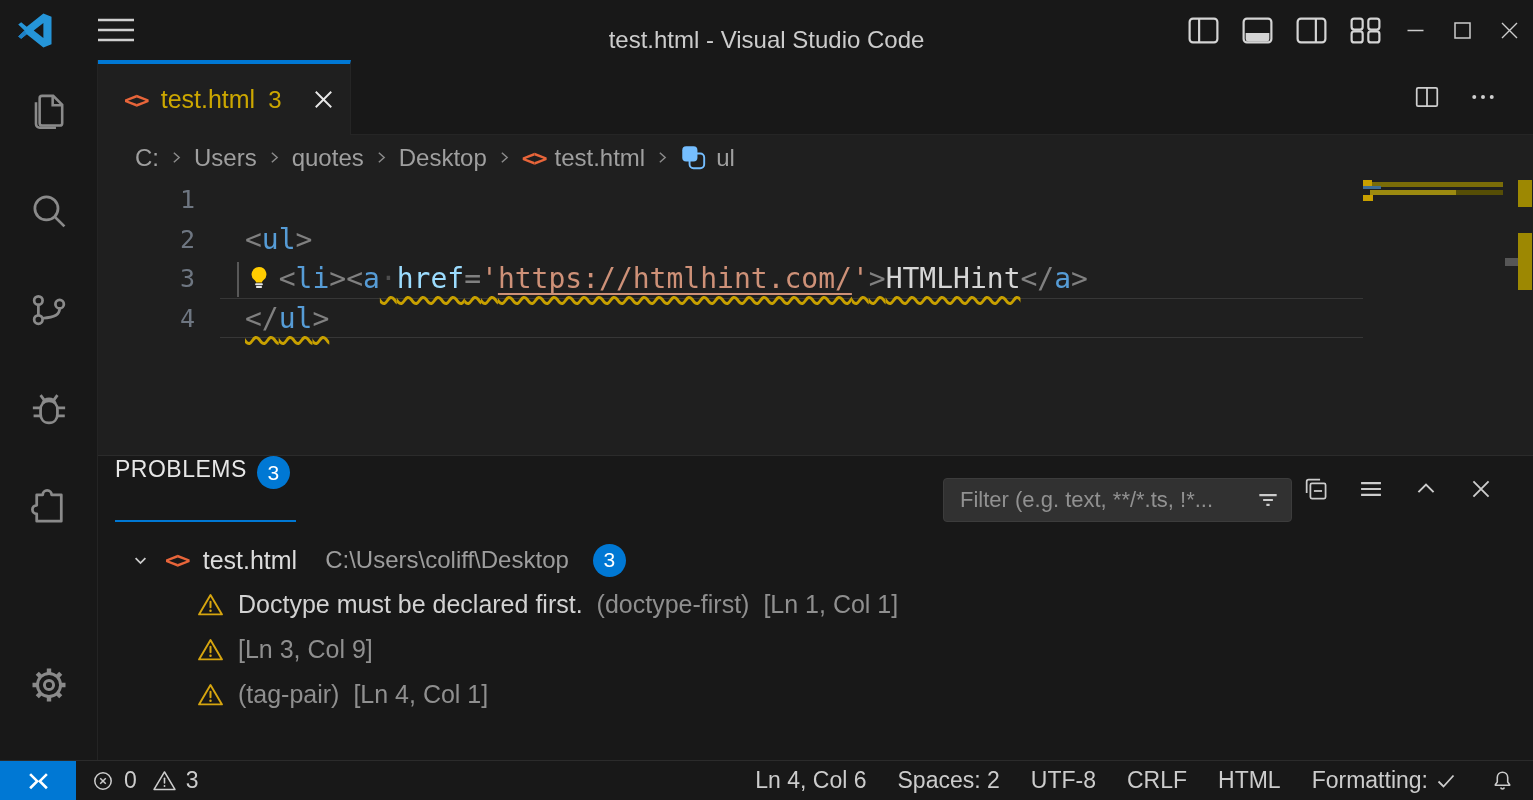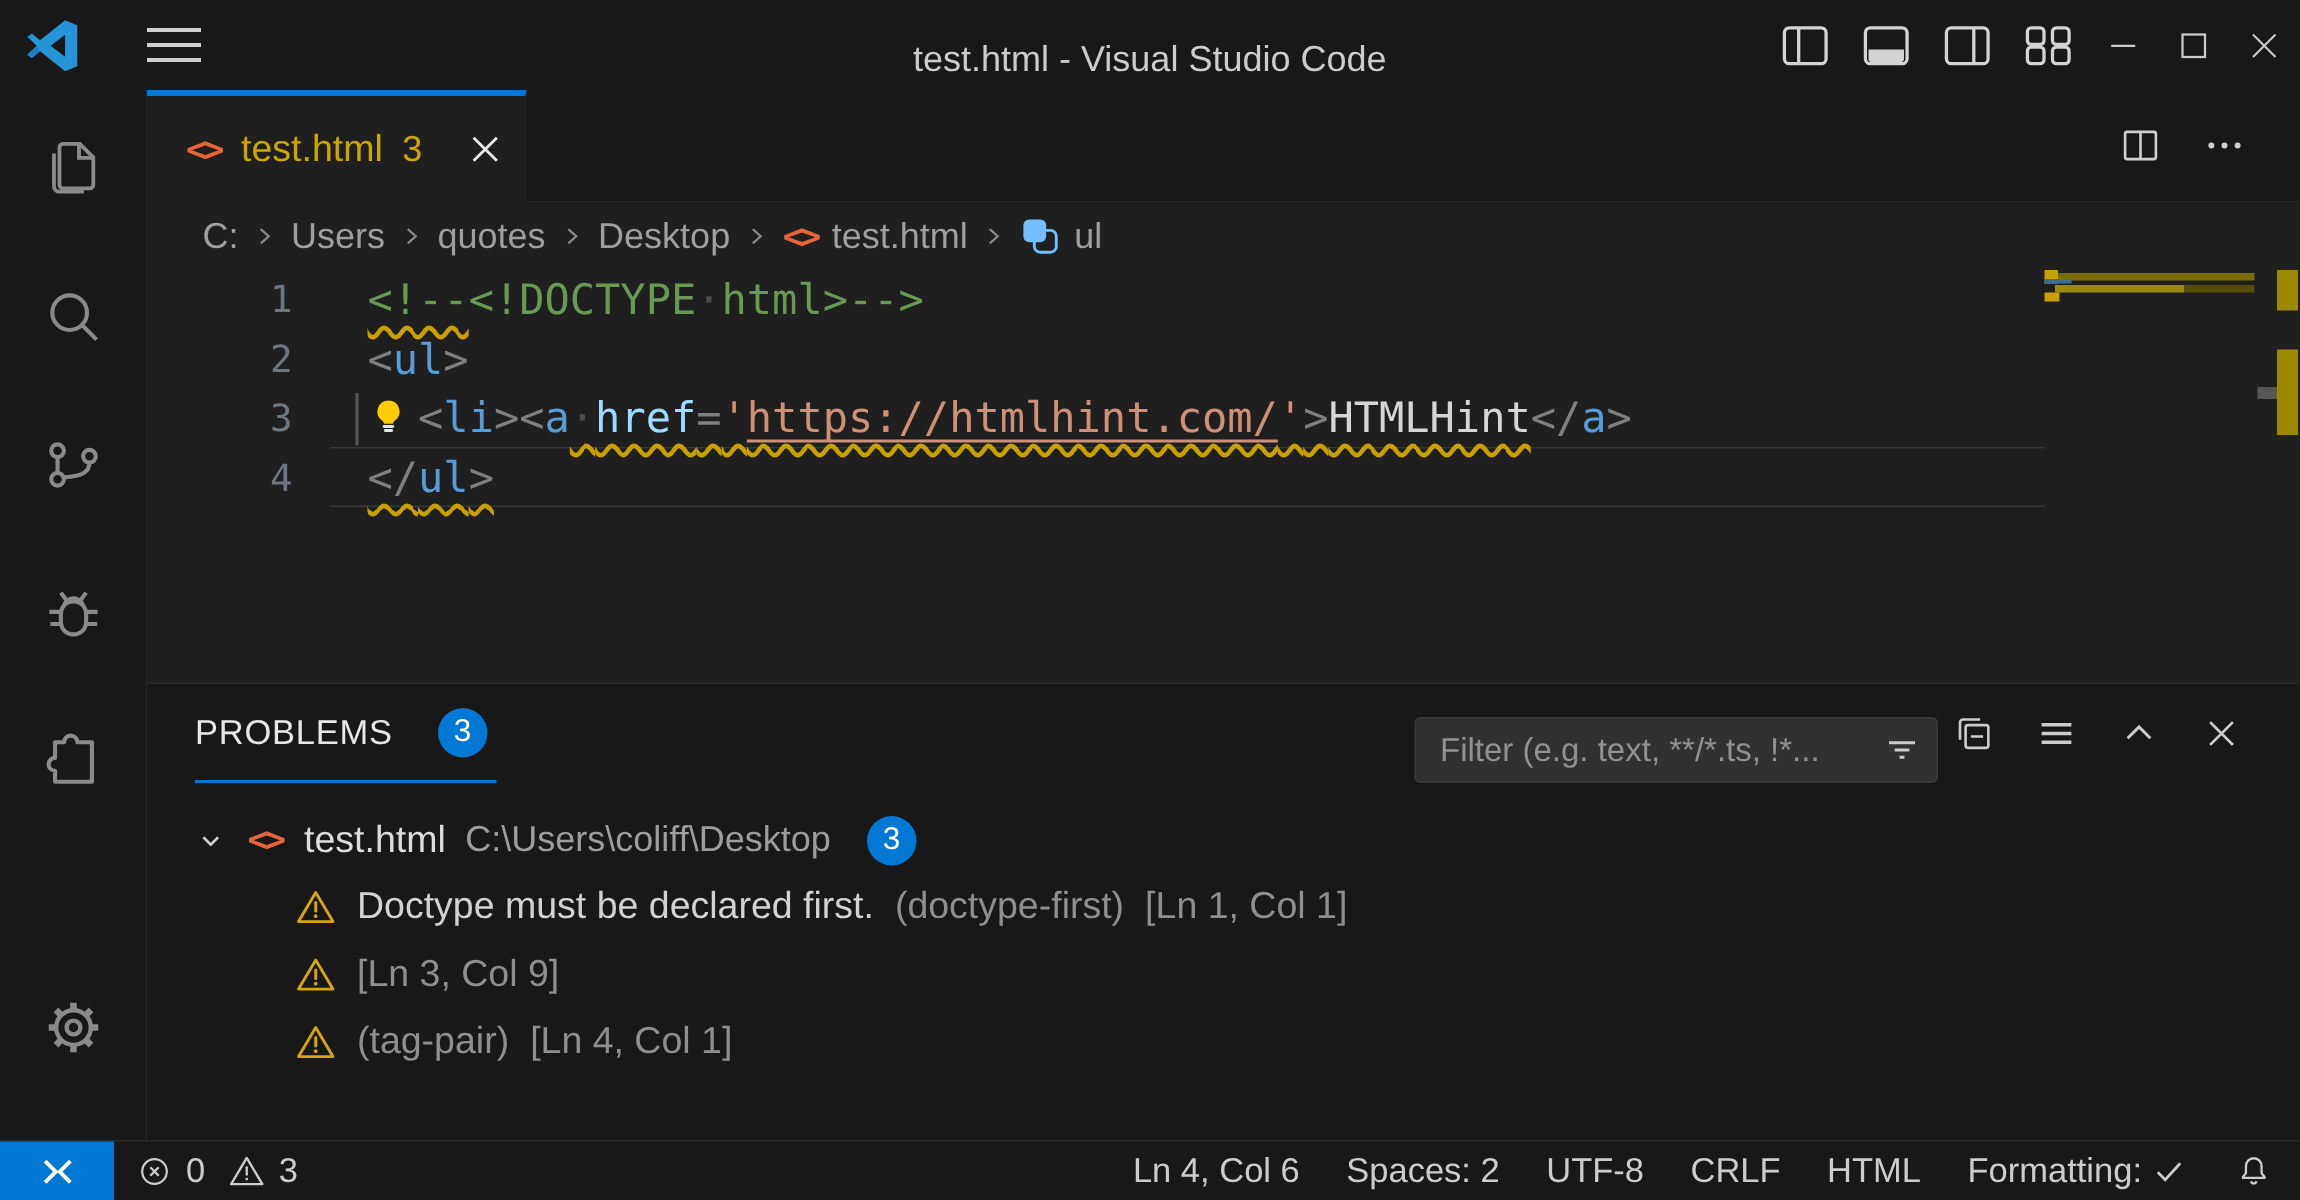--- a/index.html
+++ b/index.html
@@ -62,33 +62,33 @@
   .mm4  { top:15px; left:0;    width:10px;  height:6px; background:#c8a000; }
   .ruler { position:absolute; right:0; top:0; width:28px; height:100%; z-index:3; }
   .ruler div { position:absolute; }
   .rl1 { right:1px; top:0;    width:14px; height:27px; background:#9d8802; }
   .rl2 { right:1px; top:53px; width:14px; height:57px; background:#9d8802; }
   .rlc { left:0;   top:78px;  width:13px; height:8px;  background:#565656; }
 
   
   .panel { height:305px; background:#181818; border-top:1px solid #2b2b2b; position:relative; }
   .panel-header { height:66px; position:relative; display:flex; align-items:center; }
-  .panel-tab { margin-left:32px; height:100%; display:flex; align-items:center; gap:30px; border-bottom:2.5px solid #0078d4; padding-right:6px; cursor:pointer; }
+  .panel-tab { margin-left:17px; height:100%; display:flex; align-items:flex-start; gap:10px; border-bottom:2.5px solid #0078d4; padding-right:6px; cursor:pointer; }
   .panel-tab-label { font-size:23px; letter-spacing:0.5px; color:#e7e7e7; }
   .badge { min-width:33px; height:33px; padding:0 6px; border-radius:17px; background:#0078d4; color:#fff; font-size:21px; display:flex; align-items:center; justify-content:center; }
   .filter { position:absolute; left:845px; top:22px; width:349px; height:44px; background:#313131; border:1px solid #3c3c3c; border-radius:4px; display:flex; align-items:center; padding:0 10px 0 16px; }
   .filter input { flex:1; min-width:0; background:transparent; border:none; outline:none; color:#ffffff; font-size:22px; font-family:"Liberation Sans",sans-serif; }
   .filter input::placeholder { color:#919191; }
   .panel-actions { position:absolute; right:38px; top:0; height:66px; display:flex; align-items:center; gap:27px; }
   .pa-btn { display:flex; cursor:pointer; }
 
   .tree { margin-top:16px; }
   .file-row { height:44px; display:flex; align-items:center; padding-left:30px; gap:12px; cursor:pointer; }
   .file-name { font-size:25px; color:#dcdcdc; margin-left:2px; }
-  .file-path { font-size:24px; color:#9d9d9d; margin-left:1px; }
+  .file-path { font-size:24px; color:#9d9d9d; margin-left:16px; }
   .file-row .badge { margin-left:12px; }
   .problem-row { height:45px; display:flex; align-items:center; padding-left:99px; gap:14px; cursor:pointer; }
   .p-msg { font-size:25px; color:#d2d2d2; white-space:nowrap; }
   .p-meta { font-size:25px; color:#8f8f8f; white-space:nowrap; }
 
   
   .statusbar { position:absolute; left:0; bottom:0; width:1533px; height:40px; background:#181818; border-top:1px solid #2b2b2b; display:flex; align-items:center; font-size:23px; color:#cccccc; }
   .remote { width:76px; height:100%; background:#0078d4; display:flex; align-items:center; justify-content:center; cursor:pointer; }
   .sb-left { display:flex; align-items:center; gap:9px; margin-left:15px; cursor:pointer; }
   .sb-left .num { margin-right:6px; }
@@ -277,21 +277,20 @@
           </svg>
         </span>
         <span class="bc-label">ul</span>
       </div>
 
     <div class="editor">
       <div class="current-line-box"></div>
       <div class="code">
           <div class="code-line">
             <span class="gutter">1</span>
-            <span class="ltext"><span class="tk-comment sq">&lt;!--</span><span class="tk-comment">&lt;!DOCTYPE</span><span class="tk-ws">·</span><span class="tk-comment">html&gt;--&gt;</span></span>
           </div>
           <div class="code-line">
             <span class="gutter">2</span>
             <span class="ltext"><span class="tk-punct">&lt;</span><span class="tk-tag">ul</span><span class="tk-punct">&gt;</span></span>
           </div>
           <div class="code-line">
             <span class="gutter">3</span>
             <span class="guide"></span>
             <span class="lightbulb">
               <svg width="28" height="28" viewBox="0 0 24 24">

